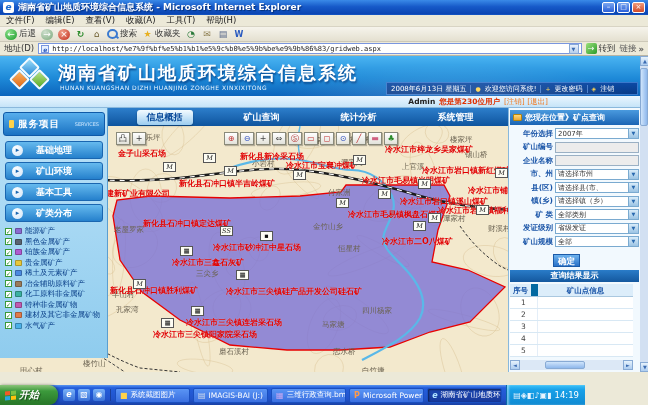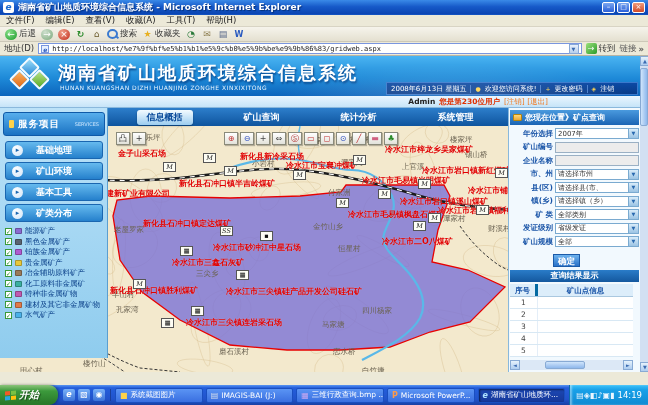--- a/index.html
+++ b/index.html
@@ -96,39 +96,39 @@
 #form-rows{position:absolute;left:0;top:19px;width:132px}
 .f-row{display:flex;align-items:center;height:13.5px;padding:0 2px;gap:2px}
 .f-lb{width:42px;text-align:right;font-size:7.5px;color:#1a55a8;font-weight:bold;white-space:nowrap}
 .f-ct{flex:1;height:11px;border:1px solid #7aaad0;background:#fff;display:flex;align-items:center;overflow:hidden}
 .f-ct.inp{background:#ececec;border:1px solid #9ab0c4}
 .f-val{flex:1;font-size:7px;color:#333;padding-left:2px;white-space:nowrap;overflow:hidden}
 .f-arrow{width:10px;height:9px;background:linear-gradient(180deg,#d8ecfa,#9cc4e4);border-left:1px solid #7aaad0;color:#2a6ab0;font-size:5px;line-height:9px;text-align:center}
 #confirm-btn{position:absolute;left:44px;top:146px;width:27px;height:13px;background:linear-gradient(180deg,#6cb2ee,#2a72c8);border:1px solid #1a5aa8;border-radius:0;color:#fff;font-size:8.5px;font-weight:bold;text-align:center;line-height:12px}
 #result-title{position:absolute;left:1px;top:162px;width:129px;height:12px;background:linear-gradient(180deg,#2a7cc8,#14589e);color:#fff;font-size:8px;font-weight:bold;text-align:center;line-height:12px}
 #result-head{position:absolute;left:1px;top:176px;width:123px;height:13px;display:flex;background:#dcedfa;border-bottom:1px solid #aac8e0;font-size:7.5px;color:#1a55a8;font-weight:bold}
-.res-no-h{width:28px;text-align:center;line-height:13px;border-right:3px solid #0369a1}
+.res-no-h{width:28px;text-align:center;line-height:13px;border-right:7px solid #0369a1}
 .res-info-h{flex:1;text-align:center;line-height:13px}
 #result-rows{position:absolute;left:1px;top:189px;width:123px;background:#fff}
 .res-row{display:flex;height:12px;border-bottom:1px solid #d8e8f4}
 .res-no{width:28px;text-align:center;font-size:7.5px;color:#444;line-height:12px;border-right:1px solid #e4eef8}
 .res-info{flex:1}
 #panel-hscroll{position:absolute;left:1px;top:252px;width:123px;height:10px;background:#dce8f6;display:flex;align-items:center}
 .sc-btn{width:10px;height:10px;background:linear-gradient(180deg,#e6f2fc,#aecdf0);border:1px solid #88aad4;color:#3a6ab0;font-size:5px;line-height:8px;text-align:center}
 #panel-thumb{width:40px;height:8px;margin-left:25px;background:linear-gradient(180deg,#cfe4fb,#8fb8ec);border:1px solid #88aad4;border-radius:2px}
 
 #vscroll{position:absolute;left:640px;top:56px;width:8px;height:316px;background:#d2e0f2;display:flex;flex-direction:column;justify-content:space-between}
 #vthumb{position:absolute;left:0;top:12px;width:8px;height:58px;background:linear-gradient(90deg,#cfe4fb,#8fb8ec);border:1px solid #88aad4;border-radius:2px}
 
 #statusbar{position:absolute;left:0;top:372px;width:648px;height:13px;background:#ece9d8;border-top:1px solid #fff;display:flex;align-items:center;gap:2px;padding:0 2px;font-size:7.5px;color:#333}
 .sb-cell{height:10px;line-height:9px;border:1px solid;border-color:#9a968a #fff #fff #9a968a;padding:0 4px;display:flex;align-items:center;gap:3px;white-space:nowrap}
 .sb-fill{flex:1}
 .globe-ic{width:8px;height:8px;border-radius:50%;background:radial-gradient(circle at 35% 30%,#9ad0f0,#2a6ac0);border:1px solid #1a4a90}
 
-#taskbar{position:absolute;left:0;top:385px;width:648px;height:20px;background:linear-gradient(180deg,#5a96f2 0%,#245edb 14%,#2153cb 70%,#1941a5 100%);display:flex;align-items:center}
+#taskbar{position:absolute;left:0;top:385px;width:585px;height:20px;background:linear-gradient(180deg,#5a96f2 0%,#245edb 14%,#2153cb 70%,#1941a5 100%);display:flex;align-items:center}
 #startbtn{width:58px;height:20px;background:linear-gradient(180deg,#8cc47a 0%,#3c9a3c 30%,#2a7a2a 90%);border-radius:0 9px 9px 0;box-shadow:1px 0 3px rgba(0,0,0,.4);display:flex;align-items:center;gap:3px;padding:0 8px 0 5px;color:#fff;font-weight:bold;font-size:10px;font-style:italic;text-shadow:1px 1px 1px #1a4a1a}
 .flag{display:grid;grid-template-columns:5px 5px;grid-template-rows:4px 4px;gap:1px;transform:skewY(-6deg)}
 .flag i{display:block}
 .flag i:nth-child(1){background:#f05a28}.flag i:nth-child(2){background:#7ac143}
 .flag i:nth-child(3){background:#28a8e0}.flag i:nth-child(4){background:#ffc20e}
 #quick-launch{display:flex;align-items:center;gap:3px;padding:0 5px;border-right:1px solid #1a3f9a}
 .ql-ic{width:12px;height:12px;border-radius:2px;background:linear-gradient(180deg,#7ab2f8,#3a72d8);color:#fff;font-size:8px;font-weight:bold;font-style:italic;line-height:12px;text-align:center}
 #tasks{flex:1;display:flex;align-items:center;gap:3px;padding:0 4px;overflow:hidden}
 .task{flex:1;max-width:92px;height:15px;background:linear-gradient(180deg,#5a94f4,#3a6fe0);border:1px solid #1a4fc0;border-radius:2px;display:flex;align-items:center;gap:3px;padding:0 4px;color:#fff;font-size:7.5px;white-space:nowrap;overflow:hidden}
 .task.active{background:linear-gradient(180deg,#1c48b4,#16389a);box-shadow:inset 1px 1px 2px rgba(0,0,0,.5)}
@@ -342,20 +342,21 @@
         <span class="mine-label" style="left: 400px; top: 70px; color: rgb(224, 0, 0);">冷水江市岩口镇溪山煤矿</span>
         <span class="mine-label" style="left: 438px; top: 79px; color: rgb(224, 0, 0);">冷水江市岩口镇福利煤矿</span>
         <span class="mine-label" style="left: 348px; top: 83px; color: rgb(224, 0, 0);">冷水江市毛易镇枫盘石煤矿</span>
         <span class="mine-label" style="left: 143px; top: 92px; color: rgb(224, 0, 0);">新化县石冲口镇定达煤矿</span>
         <span class="mine-label" style="left: 382px; top: 110px; color: rgb(224, 0, 0);">冷水江市二O八煤矿</span>
         <span class="mine-label" style="left: 213px; top: 116px; color: rgb(224, 0, 0);">冷水江市砂冲江中星石场</span>
         <span class="mine-label" style="left: 172px; top: 131px; color: rgb(224, 0, 0);">冷水江市三鑫石灰矿</span>
         <span class="mine-label" style="left: 110px; top: 159px; color: rgb(224, 0, 0);">新化县石冲口镇胜利煤矿</span>
         <span class="mine-label" style="left: 226px; top: 160px; color: rgb(224, 0, 0);">冷水江市三尖镇硅产品开发公司硅石矿</span>
         <span class="mine-label" style="left: 186px; top: 191px; color: rgb(224, 0, 0);">冷水江市三尖镇连岩采石场</span>
+        <span class="mine-label" style="left: 153px; top: 203px; color: rgb(224, 0, 0);">冷水江市三尖镇阳家院采石场</span>
         <span class="marker" style="left: 203px; top: 27px;">M</span>
         <span class="marker" style="left: 163px; top: 36px;">M</span>
         <span class="marker" style="left: 224px; top: 40px;">M</span>
         <span class="marker" style="left: 293px; top: 44px;">M</span>
         <span class="marker" style="left: 353px; top: 29px;">M</span>
         <span class="marker" style="left: 418px; top: 53px;">M</span>
         <span class="marker" style="left: 495px; top: 42px;">M</span>
         <span class="marker" style="left: 378px; top: 63px;">M</span>
         <span class="marker" style="left: 336px; top: 72px;">M</span>
         <span class="marker" style="left: 428px; top: 87px;">M</span>
@@ -438,20 +439,25 @@
         </div>
         <div class="layer">
           <span class="cb">✓</span>
           <span class="layer-ic" style="background: rgb(176, 90, 208);"></span>
           <span class="layer-lb">铂族金属矿产</span>
         </div>
         <div class="layer">
           <span class="cb">✓</span>
           <span class="layer-ic" style="background: rgb(232, 200, 58);"></span>
           <span class="layer-lb">贵金属矿产</span>
+        </div>
+        <div class="layer">
+          <span class="cb">✓</span>
+          <span class="layer-ic" style="background: rgb(74, 138, 224);"></span>
+          <span class="layer-lb">稀土及元素矿产</span>
         </div>
         <div class="layer">
           <span class="cb">✓</span>
           <span class="layer-ic" style="background: rgb(154, 122, 90);"></span>
           <span class="layer-lb">冶金辅助原料矿产</span>
         </div>
         <div class="layer">
           <span class="cb">✓</span>
           <span class="layer-ic" style="background: rgb(58, 176, 160);"></span>
           <span class="layer-lb">化工原料非金属矿</span>

